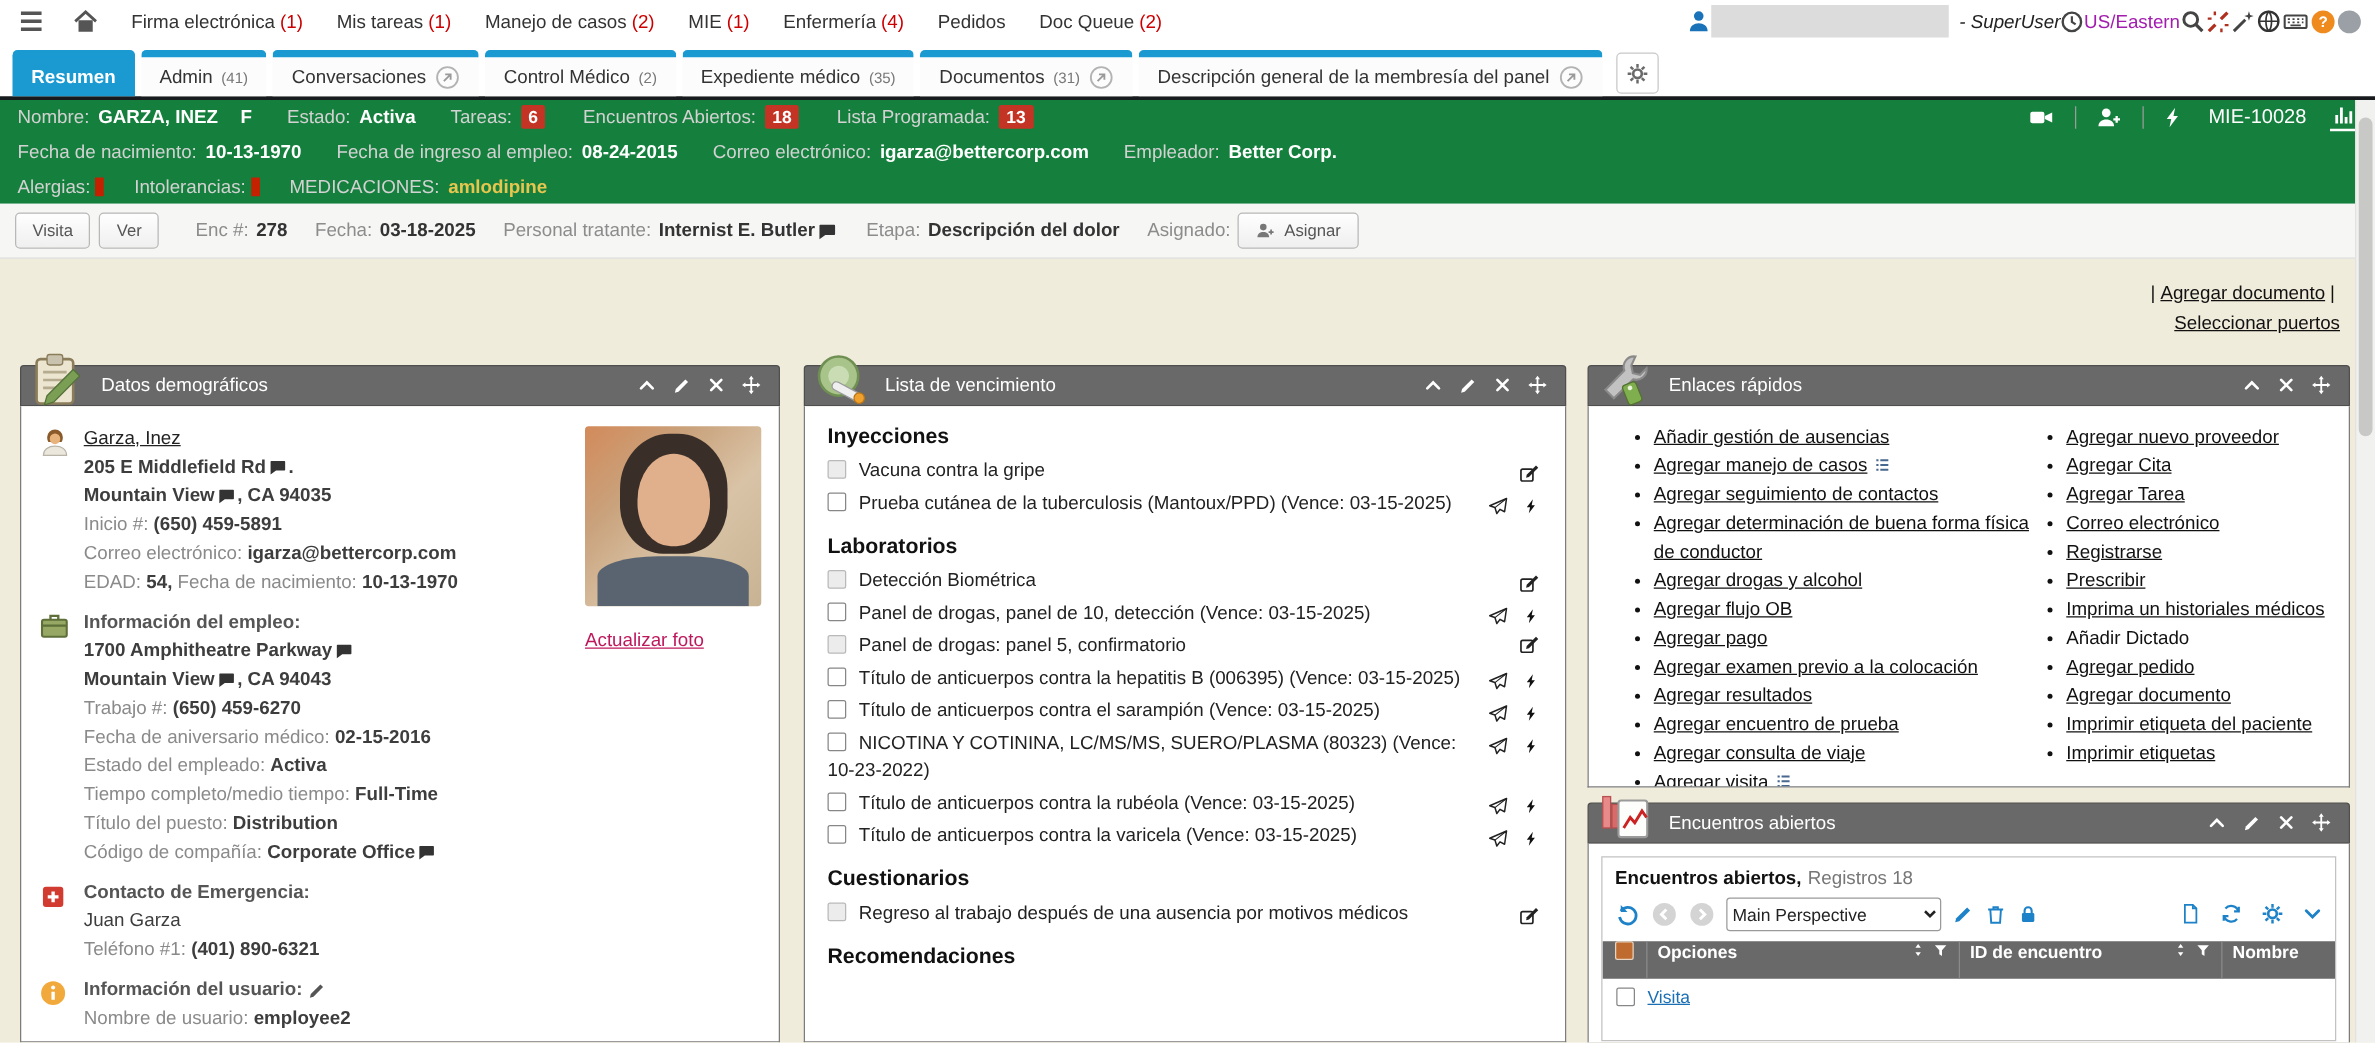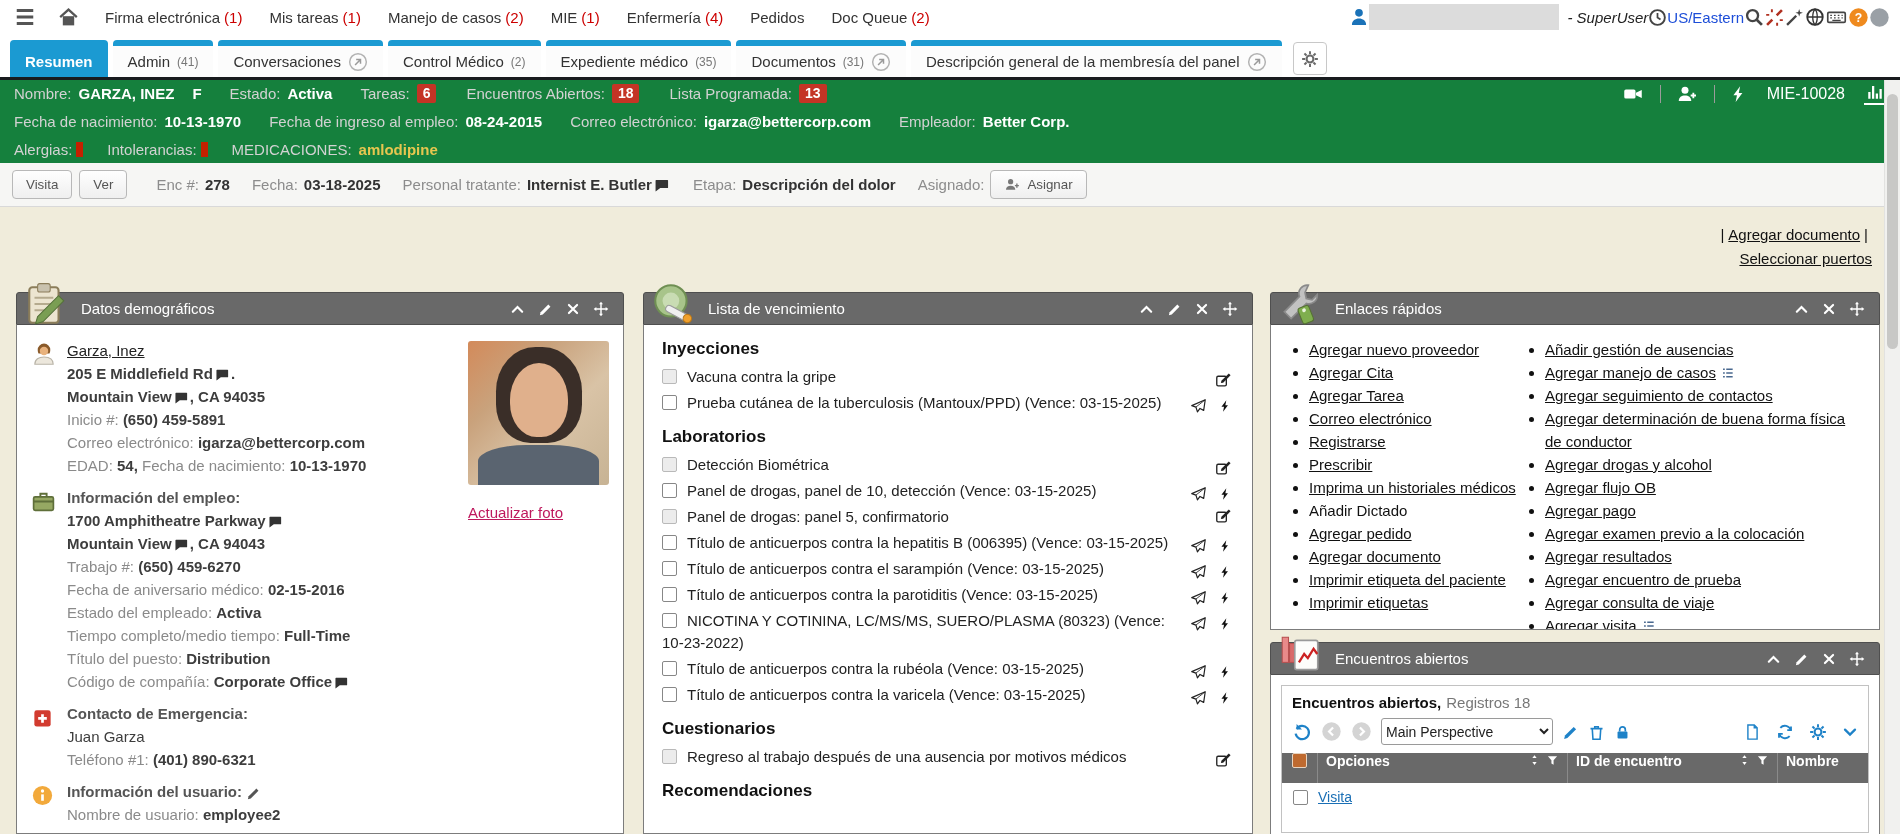--- a/index.html
+++ b/index.html
@@ -10,21 +10,21 @@
 
 
 .topbar{height:34px;display:flex;align-items:center;padding:0 10px 0 14px;background:#fff;font-size:15px}
 .burger{margin-right:22px;cursor:pointer}
 .homeic{margin-right:26px;cursor:pointer}
 .menu-item{margin-right:27px;color:#333;cursor:pointer;white-space:nowrap}
 .menu-item .cnt{color:#c00;margin-left:4px}
 .topbar-right{margin-left:auto;display:flex;align-items:center;}
 .redacted{width:190px;height:26px;background:#dcdcdc}
 .superuser{font-style:italic;color:#222;white-space:nowrap;margin-left:8px}
-.tz{color:#1d4ed8;white-space:nowrap}
+.tz{color:#a21caf;white-space:nowrap}
 
 
 .tabbar{height:46px;background:#fff;display:flex;align-items:flex-end;padding-left:10px;border-bottom:3px solid #181b1e;gap:5px}
 .tab{height:37px;border-radius:4px 4px 0 0;background:#fcfcfc;border-top:6px solid #1b9ad2;display:flex;align-items:center;padding:0 15px;font-size:15px;color:#333;gap:7px;cursor:pointer;white-space:nowrap}
 .tab.active{background:#1b9ad2;border-top-color:#1b9ad2;color:#fff;font-weight:bold}
 .tab .tcnt{font-size:12px;color:#777}
 .gear-btn{width:34px;height:33px;border:1px solid #c8c8c8;border-radius:4px;background:#fff;display:flex;align-items:center;justify-content:center;margin:0 0 2px 6px;color:#6a6a6a;cursor:pointer}
 
 
 .graybars{background:#15803d;color:#fff;font-size:15px}
@@ -645,28 +645,20 @@
               </svg></span>
           </span></div>
       <div class="dl-item"><span class="cb"></span><span>Título de anticuerpos contra el sarampión (Vence: 03-15-2025)</span><span class="dl-ic">
             <span class="ic"><svg class="svgi" width="17" height="17">
                 <use href="#i-plane"></use>
               </svg></span>
             <span class="ic" style="color:#111"><svg class="svgi" width="13" height="16">
                 <use href="#i-bolt"></use>
               </svg></span>
           </span></div>
-      <div class="dl-item"><span class="cb"></span><span>Título de anticuerpos contra la parotiditis (Vence: 03-15-2025)</span><span class="dl-ic">
-            <span class="ic"><svg class="svgi" width="17" height="17">
-                <use href="#i-plane"></use>
-              </svg></span>
-            <span class="ic" style="color:#111"><svg class="svgi" width="13" height="16">
-                <use href="#i-bolt"></use>
-              </svg></span>
-          </span></div>
       <div class="dl-item"><span class="cb"></span><span>NICOTINA Y COTININA, LC/MS/MS, SUERO/PLASMA (80323) (Vence: 10-23-2022)</span><span class="dl-ic">
             <span class="ic"><svg class="svgi" width="17" height="17">
                 <use href="#i-plane"></use>
               </svg></span>
             <span class="ic" style="color:#111"><svg class="svgi" width="13" height="16">
                 <use href="#i-bolt"></use>
               </svg></span>
           </span></div>
       <div class="dl-item"><span class="cb"></span><span>Título de anticuerpos contra la rubéola (Vence: 03-15-2025)</span><span class="dl-ic">
             <span class="ic"><svg class="svgi" width="17" height="17">
@@ -708,54 +700,54 @@
             </svg></span>
         <span class="hic"><svg class="svgi" width="14" height="14">
               <use href="#i-xw"></use>
             </svg></span>
         <span class="hic"><svg class="svgi" width="16" height="16">
               <use href="#i-move"></use>
             </svg></span>
       </span>
     </div>
     <div class="panel-body ql-body">
-      <div class="ql-col ql-col1">
-        <ul>
-          <li><span class="ql">Agregar nuevo proveedor</span></li>
-          <li><span class="ql">Agregar Cita</span></li>
-          <li><span class="ql">Agregar Tarea</span></li>
-          <li><span class="ql">Correo electrónico</span></li>
-          <li><span class="ql">Registrarse</span></li>
-          <li><span class="ql">Prescribir</span></li>
-          <li class="nowrap"><span class="ql">Imprima un historiales médicos</span></li>
-          <li><span class="ql plain-link">Añadir Dictado</span></li>
-          <li><span class="ql">Agregar pedido</span></li>
-          <li><span class="ql">Agregar documento</span></li>
-          <li><span class="ql">Imprimir etiqueta del paciente</span></li>
-          <li><span class="ql">Imprimir etiquetas</span></li>
-        </ul>
-      </div>
       <div class="ql-col ql-col2">
         <ul>
           <li><span class="ql">Añadir gestión de ausencias</span></li>
           <li><span class="ql">Agregar manejo de casos</span><svg class="svgi li-ic" width="14" height="14">
                 <use href="#i-listic"></use>
               </svg></li>
           <li><span class="ql">Agregar seguimiento de contactos</span></li>
           <li><span class="ql">Agregar determinación de buena forma física de conductor</span></li>
           <li><span class="ql">Agregar drogas y alcohol</span></li>
           <li><span class="ql">Agregar flujo OB</span></li>
           <li><span class="ql">Agregar pago</span></li>
           <li><span class="ql">Agregar examen previo a la colocación</span></li>
           <li><span class="ql">Agregar resultados</span></li>
           <li><span class="ql">Agregar encuentro de prueba</span></li>
           <li><span class="ql">Agregar consulta de viaje</span></li>
           <li><span class="ql">Agregar visita</span><svg class="svgi li-ic" width="14" height="14">
                 <use href="#i-listic"></use>
               </svg></li>
+        </ul>
+      </div>
+      <div class="ql-col ql-col1">
+        <ul>
+          <li><span class="ql">Agregar nuevo proveedor</span></li>
+          <li><span class="ql">Agregar Cita</span></li>
+          <li><span class="ql">Agregar Tarea</span></li>
+          <li><span class="ql">Correo electrónico</span></li>
+          <li><span class="ql">Registrarse</span></li>
+          <li><span class="ql">Prescribir</span></li>
+          <li class="nowrap"><span class="ql">Imprima un historiales médicos</span></li>
+          <li><span class="ql plain-link">Añadir Dictado</span></li>
+          <li><span class="ql">Agregar pedido</span></li>
+          <li><span class="ql">Agregar documento</span></li>
+          <li><span class="ql">Imprimir etiqueta del paciente</span></li>
+          <li><span class="ql">Imprimir etiquetas</span></li>
         </ul>
       </div>
     </div>
   </div>
 
   <div class="panel" style="left:1270px;top:435px;width:610px">
     <div class="panel-header">
       <svg class="deco" width="46" height="46">
           <use href="#d-chartdoc"></use>
         </svg>

